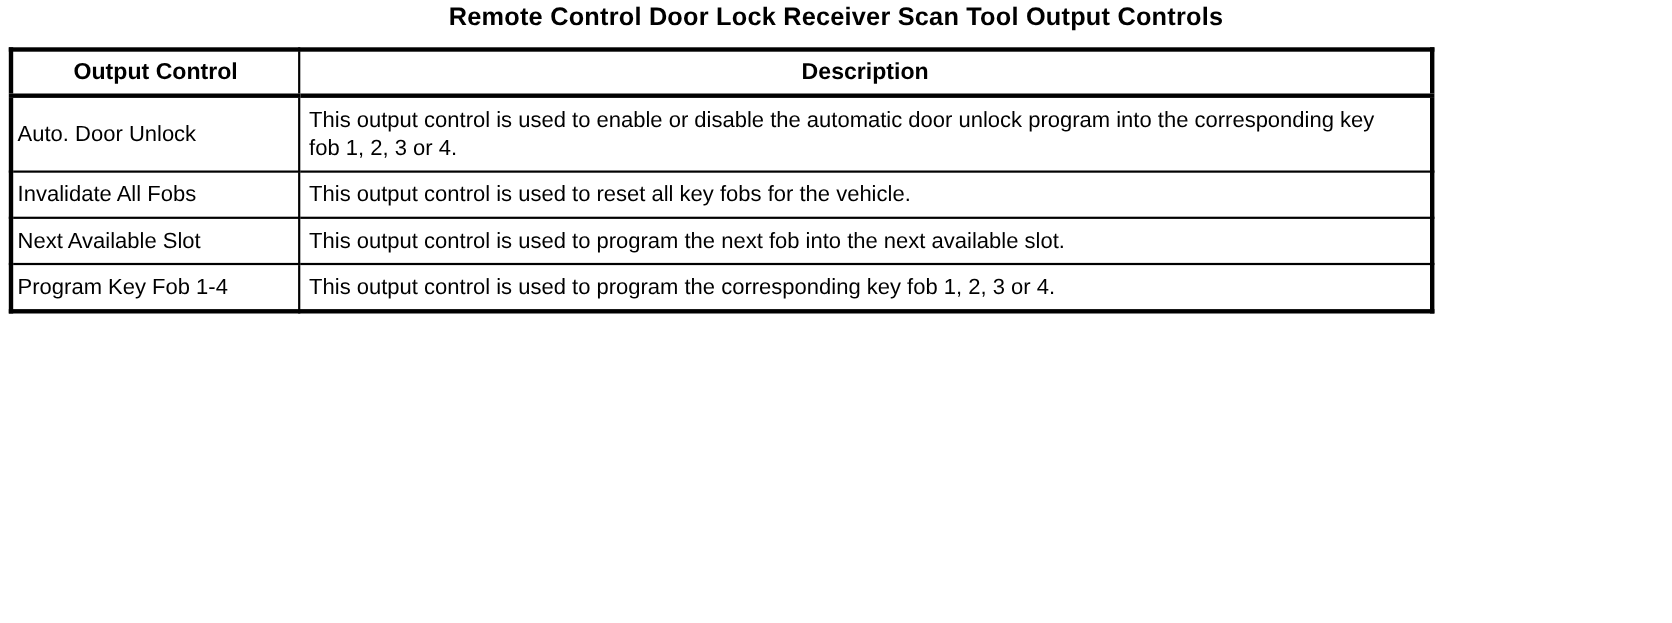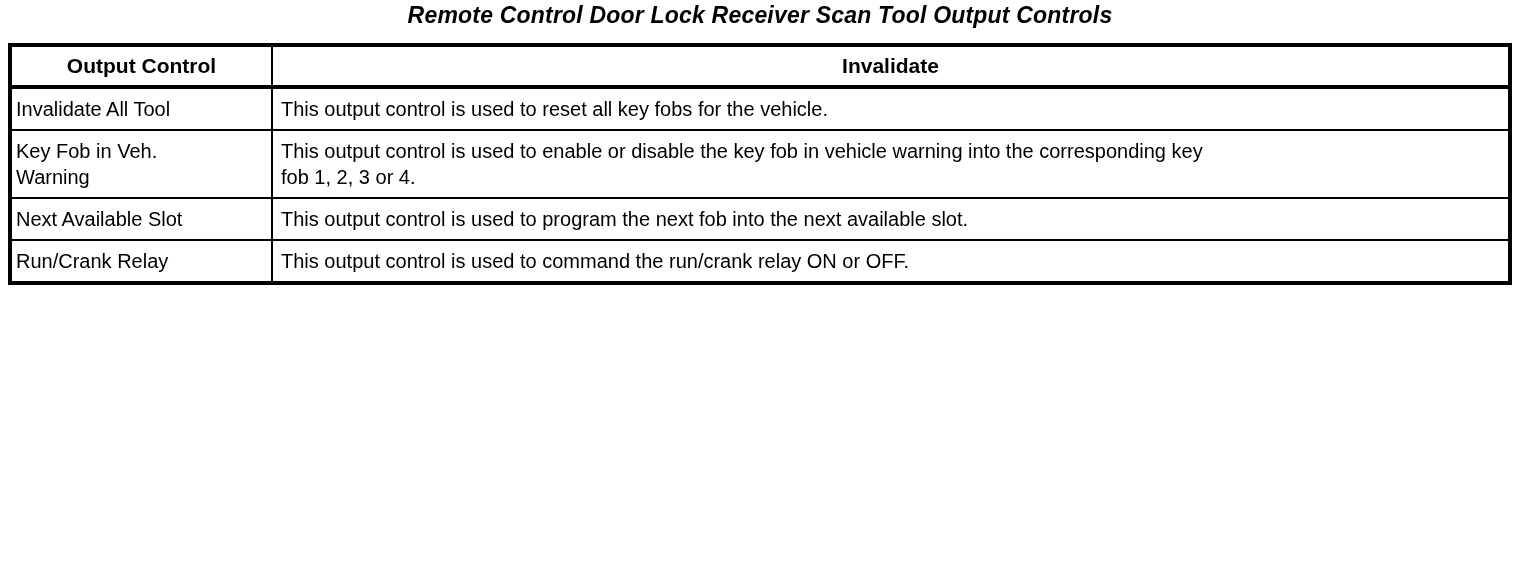--- a/index.html
+++ b/index.html
@@ -16,25 +16,24 @@
     padding: 2px 8px 0 8px;
     overflow: hidden;
   }
   .doc-title {
     text-align: center;
     font-weight: bold;
     font-size: 23px;
     line-height: 26px;
     margin: 0 0 15px 0;
     letter-spacing: 0.2px;
-    font-style: italic;
   }
   table.output-controls {
     border-collapse: collapse;
-    width: 1504px;
+    width: 1296px;
     table-layout: fixed;
     border: 4px solid #000000;
   }
   col.col-control { width: 262px; }
   th {
     border: 2px solid #000000;
     border-bottom: 4px solid #000000;
     font-weight: bold;
     font-size: 21px;
     text-align: center;
@@ -62,38 +61,37 @@
   <div class="doc-title">Remote Control Door Lock Receiver Scan Tool Output Controls</div>
 
   <table class="output-controls">
     <colgroup>
       <col class="col-control">
       <col class="col-description">
     </colgroup>
     <thead>
       <tr>
         <th>Output Control</th>
-        <th>Invalidate</th>
+        <th>Description</th>
       </tr>
     </thead>
     <tbody>
       <tr>
-        <td class="cell-control">Invalidate All Tool</td>
-        <td class="cell-description">This output control is used to reset all key fobs for the vehicle.</td>
+        <td class="cell-control">Auto. Door Unlock</td>
+        <td class="cell-description">This output control is used to enable or disable the automatic door unlock program into the corresponding key
+fob 1, 2, 3 or 4.</td>
       </tr>
       <tr>
-        <td class="cell-control">Key Fob in Veh.
-Warning</td>
-        <td class="cell-description">This output control is used to enable or disable the key fob in vehicle warning into the corresponding key
-fob 1, 2, 3 or 4.</td>
+        <td class="cell-control">Invalidate All Fobs</td>
+        <td class="cell-description">This output control is used to reset all key fobs for the vehicle.</td>
       </tr>
       <tr>
         <td class="cell-control">Next Available Slot</td>
         <td class="cell-description">This output control is used to program the next fob into the next available slot.</td>
       </tr>
       <tr>
-        <td class="cell-control">Run/Crank Relay</td>
-        <td class="cell-description">This output control is used to command the run/crank relay ON or OFF.</td>
+        <td class="cell-control">Program Key Fob 1-4</td>
+        <td class="cell-description">This output control is used to program the corresponding key fob 1, 2, 3 or 4.</td>
       </tr>
     </tbody>
   </table>
 
 </div>
 
 </body></html>

